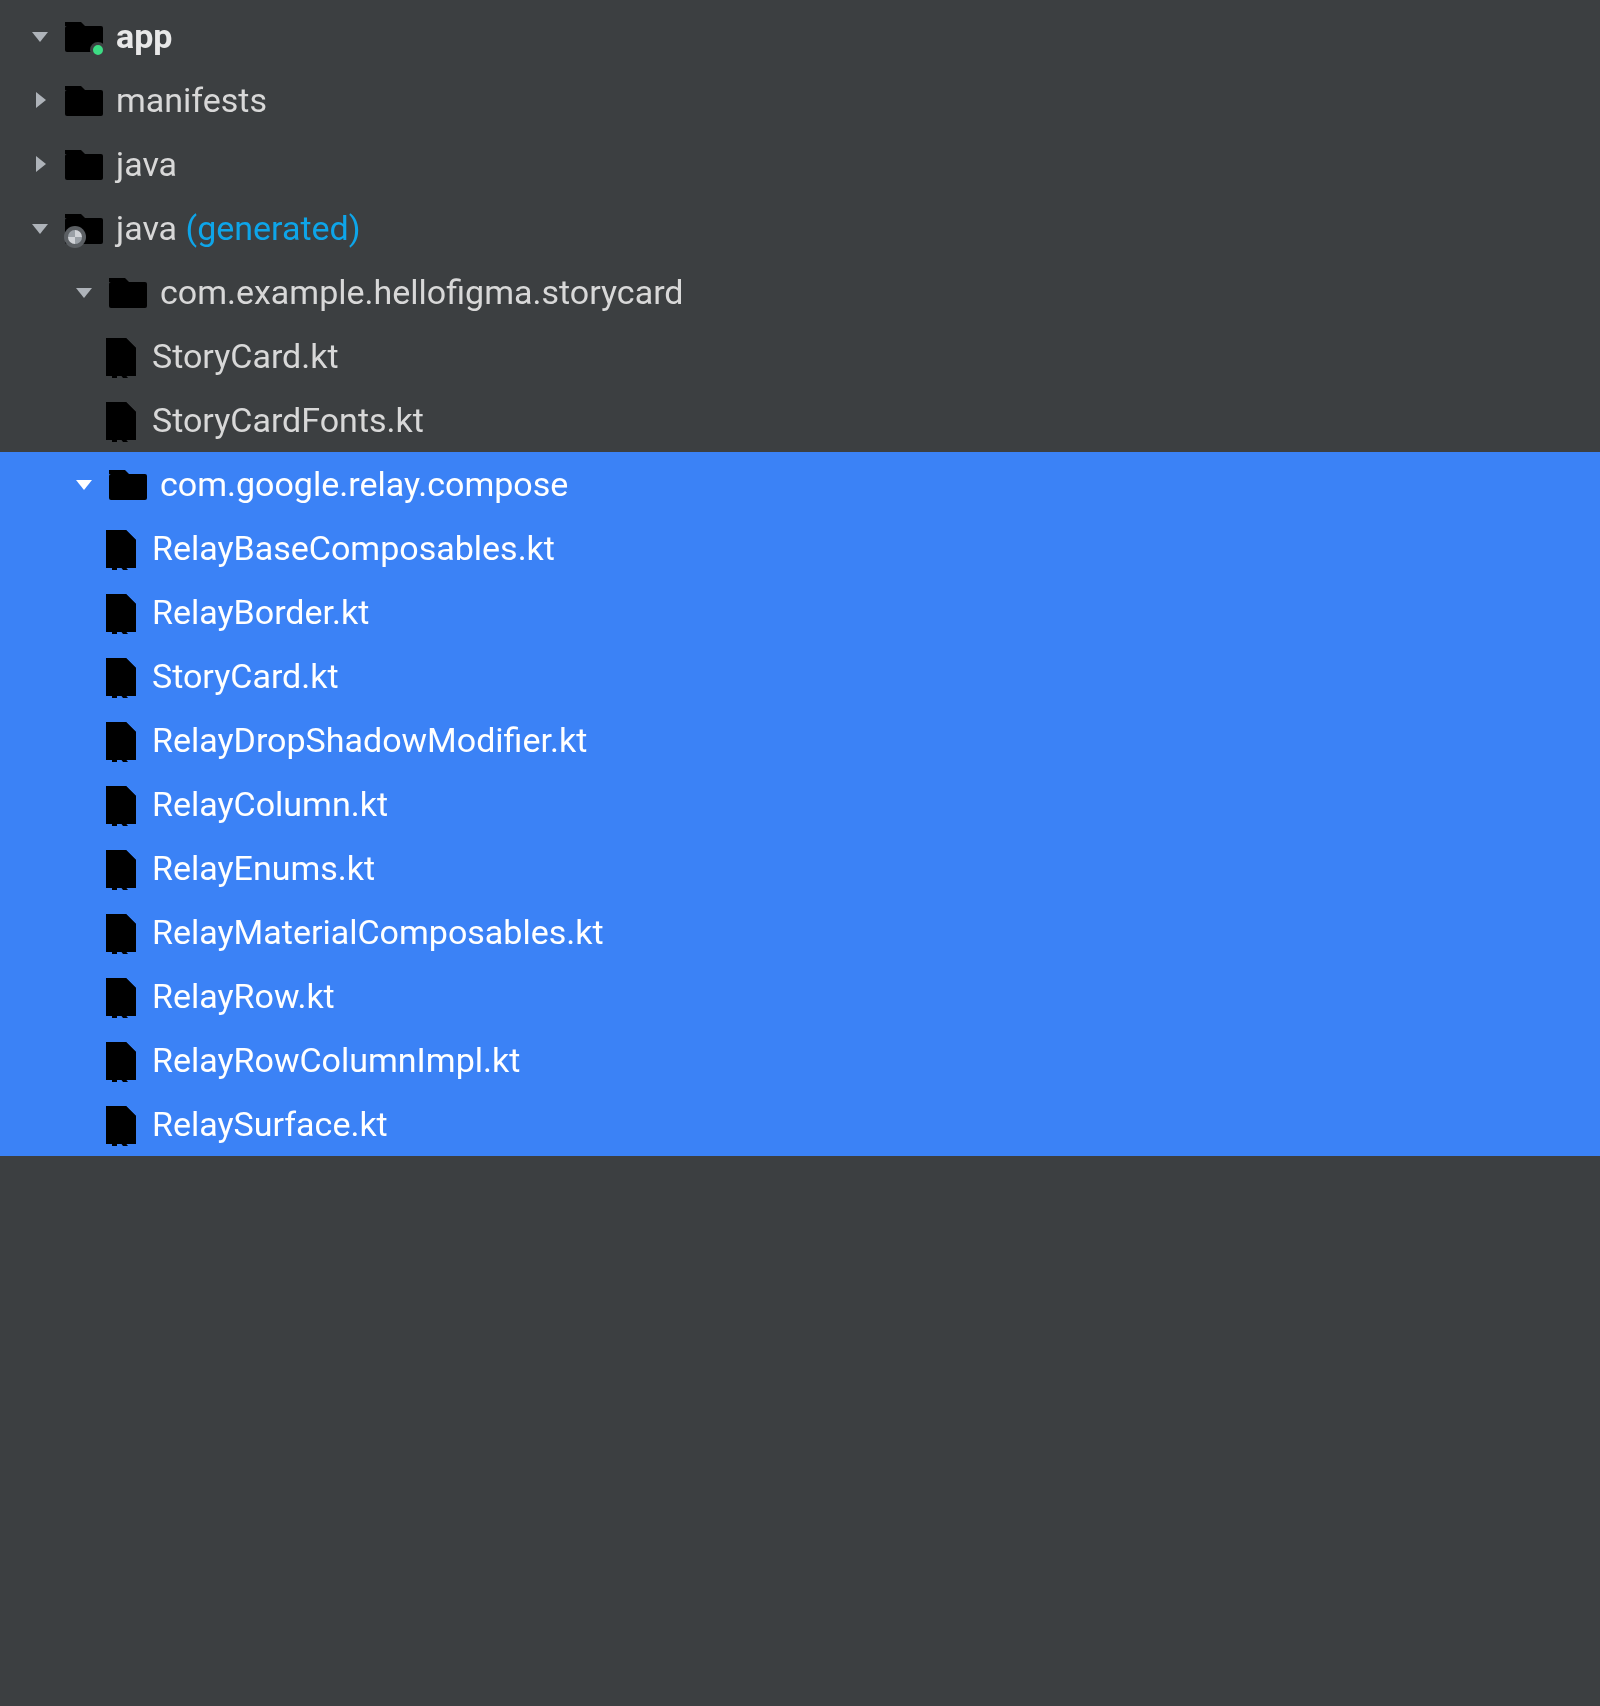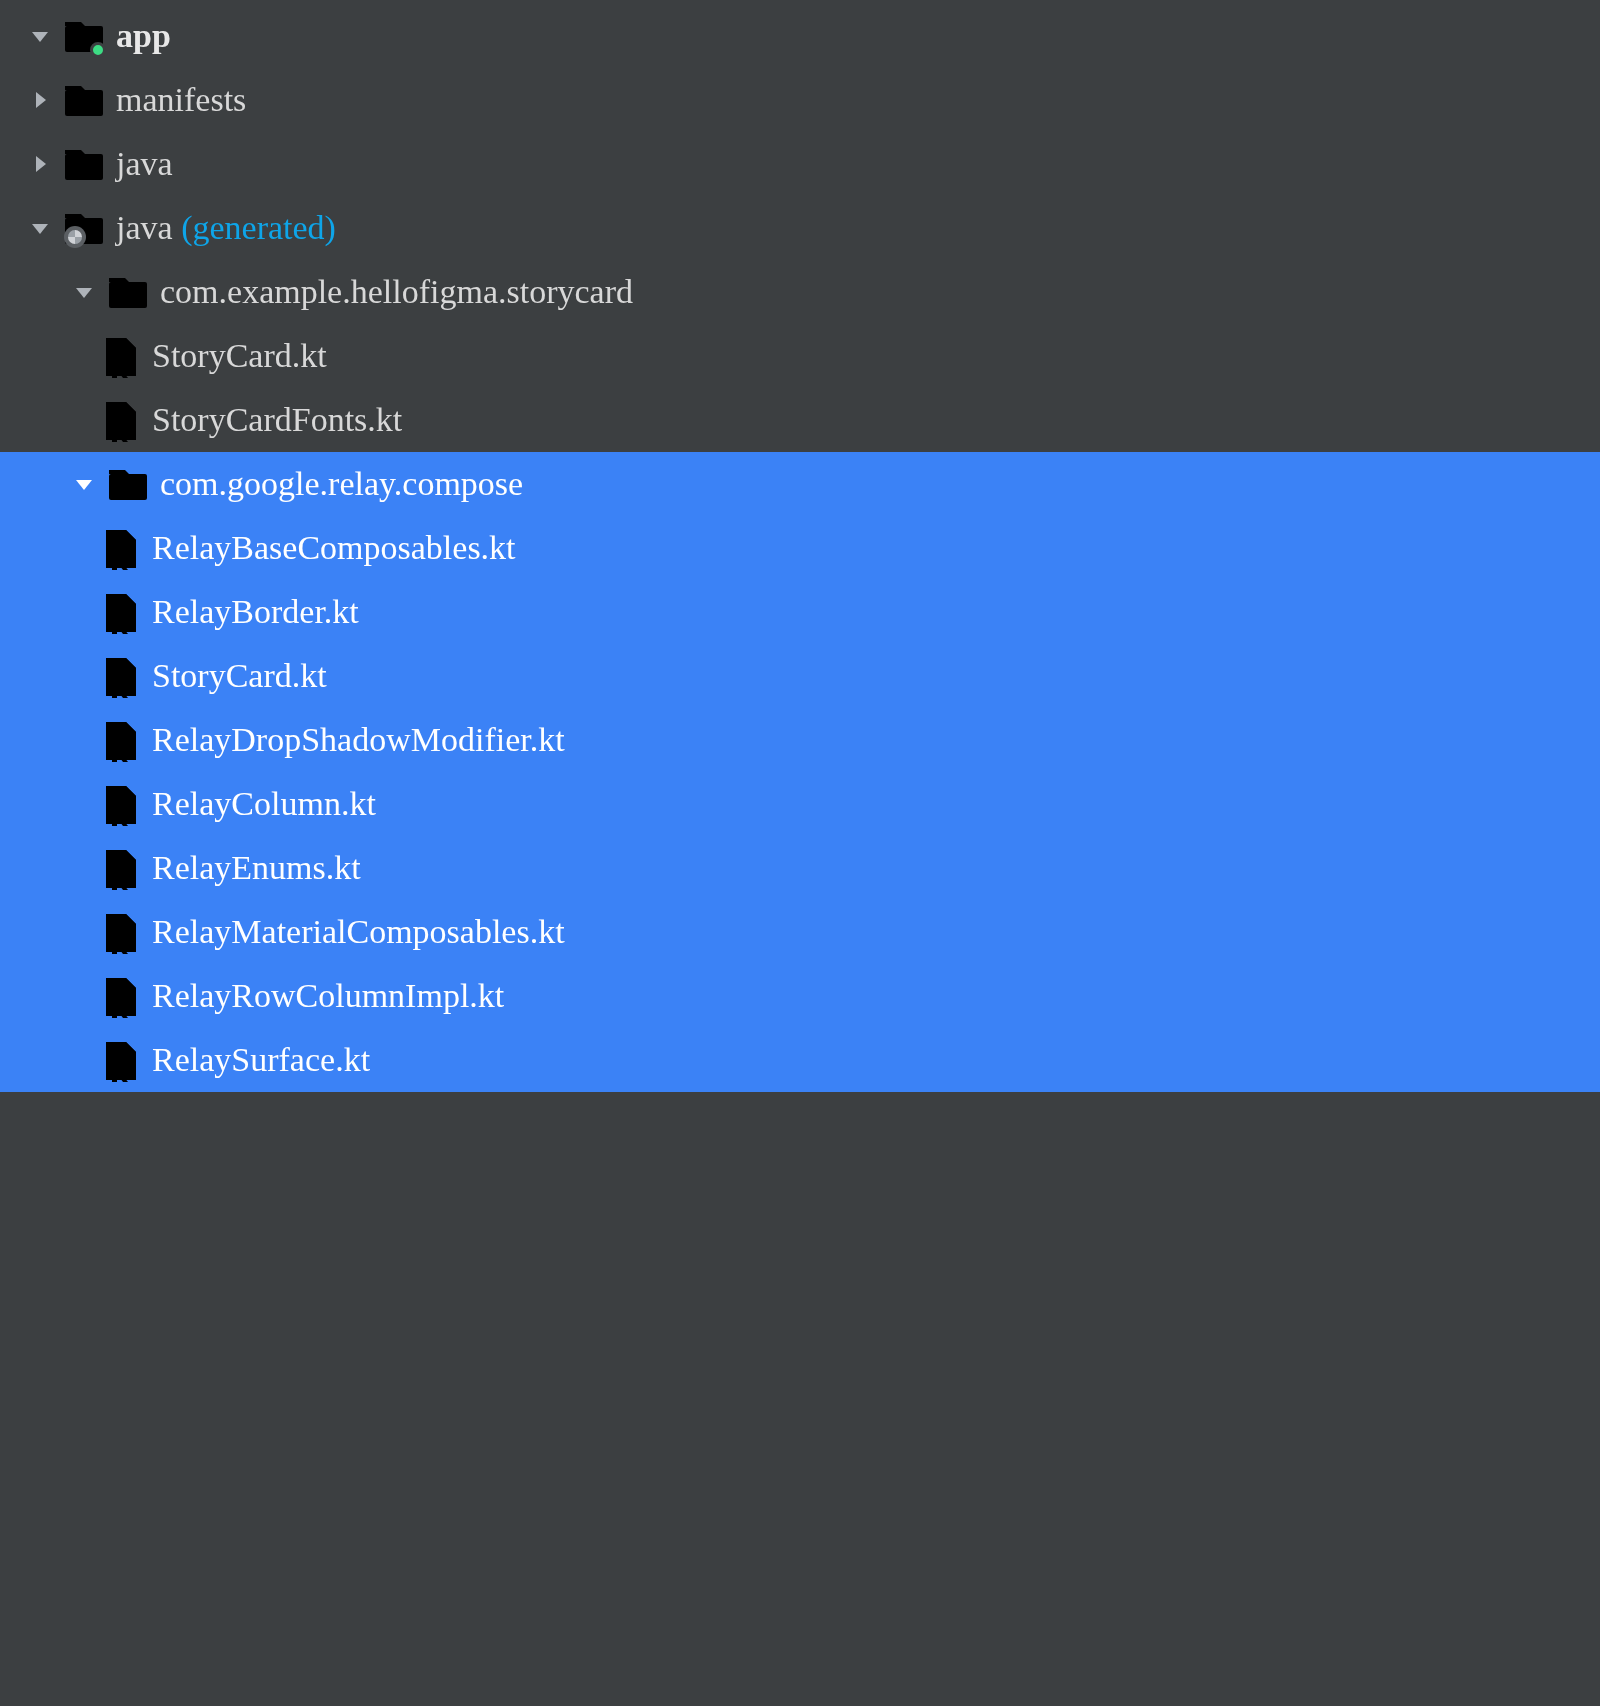--- a/index.html
+++ b/index.html
@@ -13,21 +13,20 @@
     overflow: hidden;
     user-select: none;
   }
   .tree { padding-top: 4px; }
   .row {
     display: flex;
     align-items: center;
     height: 64px;
     padding-left: 20px;
     white-space: nowrap;
-    font-family: Liberation Serif, serif;
   }
   .row.selected { background: #3b82f6; color: #ffffff; }
   .arrow {
     width: 40px;
     display: inline-flex;
     justify-content: center;
     align-items: center;
     flex-shrink: 0;
   }
   .arrow svg { display: block; }
@@ -271,20 +270,28 @@
           </svg>
         </span>
         <span class="label">RelayMaterialComposables.kt</span>
       </div>
       <div class="row ind3 selected">
         <span class="icon ktfile">
           <svg width="44" height="44">
             <use href="#ktfile-g"></use>
           </svg>
         </span>
+        <span class="label">RelayRow.kt</span>
+      </div>
+      <div class="row ind3 selected">
+        <span class="icon ktfile">
+          <svg width="44" height="44">
+            <use href="#ktfile-g"></use>
+          </svg>
+        </span>
         <span class="label">RelayRowColumnImpl.kt</span>
       </div>
       <div class="row ind3 selected">
         <span class="icon ktfile">
           <svg width="44" height="44">
             <use href="#ktfile-g"></use>
           </svg>
         </span>
         <span class="label">RelaySurface.kt</span>
       </div>

